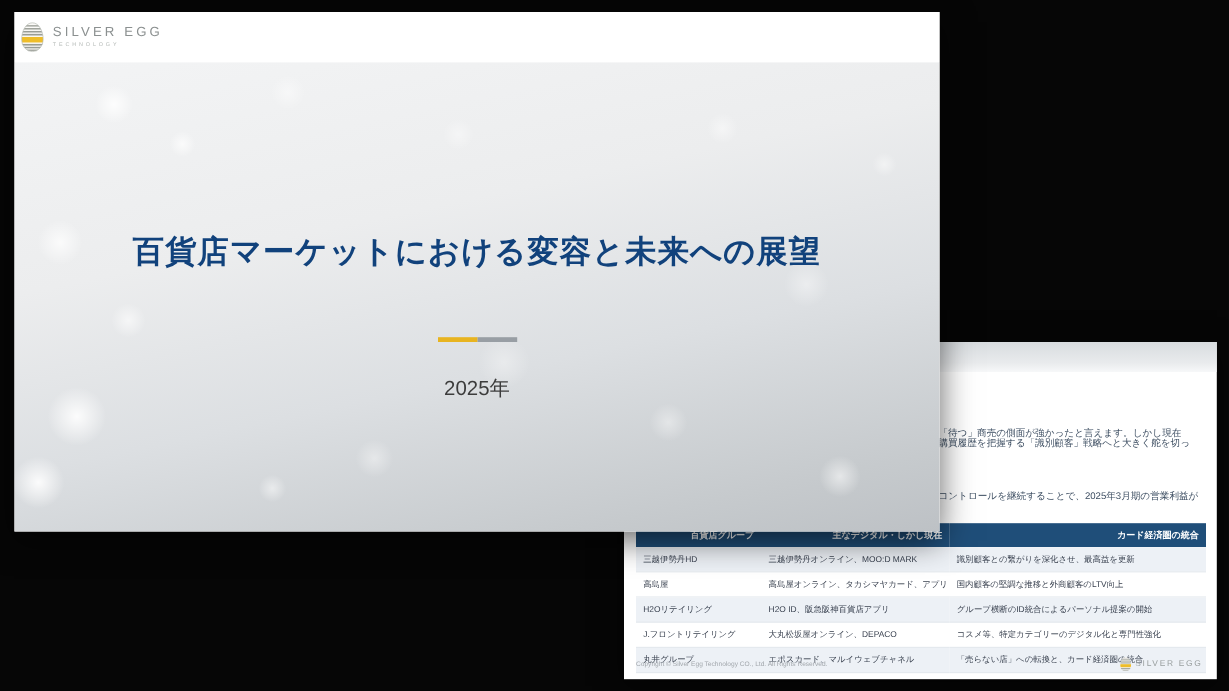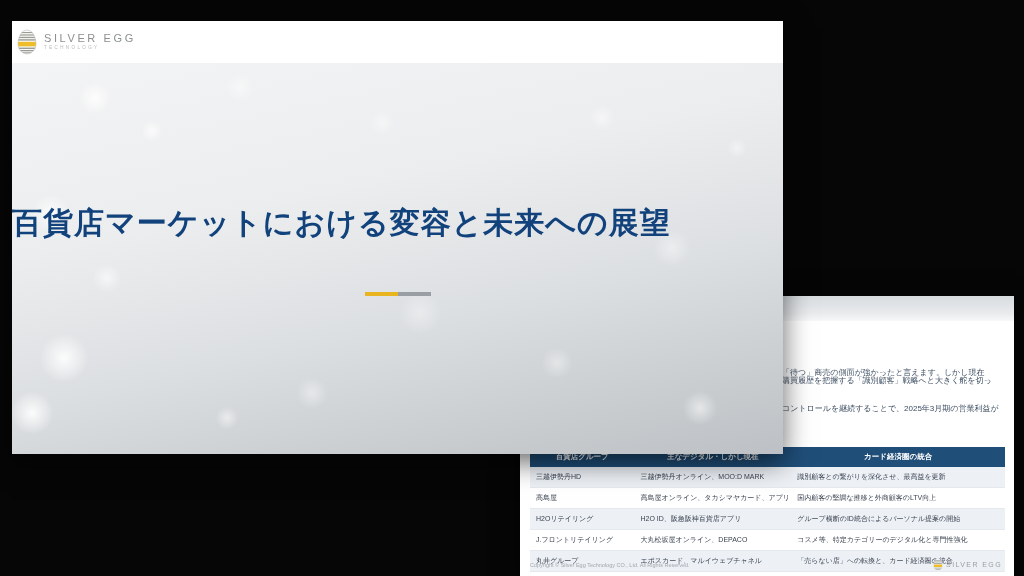--- a/index.html
+++ b/index.html
@@ -1,34 +1,34 @@
 <!DOCTYPE html>
 <html><head>
 <meta charset="utf-8">
 <style>
   html,body{margin:0;padding:0;background:#060606;}
   *{box-sizing:border-box;}
   body{font-family:"Liberation Sans","DejaVu Sans",sans-serif;}
   .stage{position:relative;width:1024px;height:576px;background:#060606;overflow:hidden;}
 
-  .slide{position:absolute;background:#fff;overflow:hidden;margin-top:11px;}
+  .slide{position:absolute;background:#fff;overflow:hidden;}
 
   
   .back{left:520px;top:285px;width:494px;height:281px;z-index:1;
         box-shadow:0 6px 22px rgba(0,0,0,.55);}
   .back-topband{position:absolute;left:0;top:0;width:100%;height:25px;
         background:linear-gradient(180deg,#d8dcdf 0%,#e9ebed 70%,#f7f8f9 100%);}
   .pline{position:absolute;left:262px;white-space:nowrap;font-size:8px;
         color:#3c4d61;line-height:1.2;}
-  .pl1{top:72px;font-family:Liberation Mono, monospace;} .pl2{top:80px;} .pl3{top:108px;text-align:center;}
+  .pl1{top:72px;font-family:Liberation Mono, monospace;} .pl2{top:80px;} .pl3{top:124px;text-align:center;}
 
   .dtable{position:absolute;left:10px;top:151px;width:475px;
         border-collapse:collapse;table-layout:fixed;}
   .dtable th{background:#1f4e79;color:#ffffff;font-size:7.5px;font-weight:700;
-        text-align:center;padding:5px 22px;white-space:nowrap;overflow:hidden;}
+        text-align:right;padding:5px 6px;white-space:nowrap;overflow:hidden;}
   .dtable td{font-size:7px;color:#3a4250;padding:5px 6px;white-space:nowrap;
         overflow:hidden;border-bottom:1px solid #e4e9ee;}
   .dtable tbody tr:nth-child(odd){background:#edf1f6;}
   .dtable tbody tr:nth-child(even){background:#ffffff;}
   .col1{width:22%;} .col2{width:33%;} .col3{width:45%;}
 
   .copyright{position:absolute;left:10px;bottom:9px;font-size:5.5px;color:#a2a7ac;}
   .flogo{position:absolute;right:12px;bottom:6px;display:flex;align-items:center;gap:3px;}
   .flogo-text{font-size:7px;letter-spacing:1.4px;color:#9aa0a0;}
 
@@ -56,22 +56,22 @@
       radial-gradient(circle 30px at 20px 350px, rgba(255,255,255,.90),rgba(255,255,255,0) 72%),
       radial-gradient(circle 16px at 215px 355px,rgba(255,255,255,.50),rgba(255,255,255,0) 72%),
       radial-gradient(circle 22px at 300px 330px,rgba(255,255,255,.40),rgba(255,255,255,0) 72%),
       radial-gradient(circle 30px at 408px 250px,rgba(255,255,255,.35),rgba(255,255,255,0) 72%),
       radial-gradient(circle 22px at 545px 300px,rgba(255,255,255,.40),rgba(255,255,255,0) 72%),
       radial-gradient(circle 26px at 660px 185px,rgba(255,255,255,.40),rgba(255,255,255,0) 72%),
       radial-gradient(circle 24px at 688px 345px,rgba(255,255,255,.55),rgba(255,255,255,0) 72%),
       linear-gradient(168deg,#f3f4f5 0%,#ecedee 35%,#dcdfe2 62%,#c6cacd 88%,#bdc1c5 100%);}
   .subtitle{position:absolute;top:104px;width:100%;text-align:center;
         font-size:23px;font-weight:600;color:#1d57a4;letter-spacing:1px;}
-  .mtitle{position:absolute;top:140px;width:100%;text-align:left;
-        font-size:30px;font-weight:700;color:#11427c;letter-spacing:1px;}
+  .mtitle{position:absolute;top:140px;width:100%;text-align:center;
+        font-size:26px;font-weight:700;color:#11427c;letter-spacing:1px;}
   .divider{position:absolute;top:229px;left:50%;transform:translateX(-50%);
         width:66px;height:4px;display:flex;}
   .divider .gold{flex:1;background:#e8b420;}
   .divider .gray{flex:1;background:#989ea4;}
   .year{position:absolute;top:260px;width:100%;text-align:center;
         font-size:17px;color:#3c3c3c;}
   .egg-svg{display:block;}
 </style>
 </head>
 <body>
@@ -180,16 +180,17 @@
         <span class="wm2">TECHNOLOGY</span>
       </span>
     </header>
 
     <div class="mbody">
       <div class="mtitle">百貨店マーケットにおける変容と未来への展望</div>
       <div class="divider">
         <span class="gold"></span>
         <span class="gray"></span>
       </div>
+      <div class="year">2025年</div>
     </div>
   </section>
 
 </div>
 
 </body></html>

